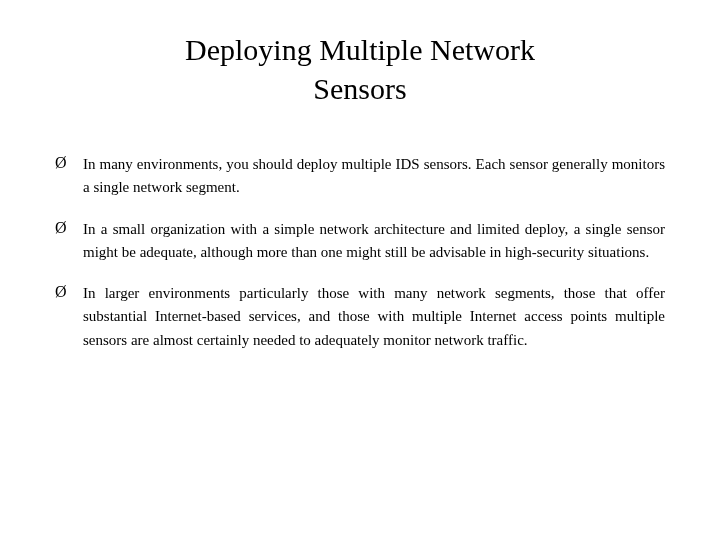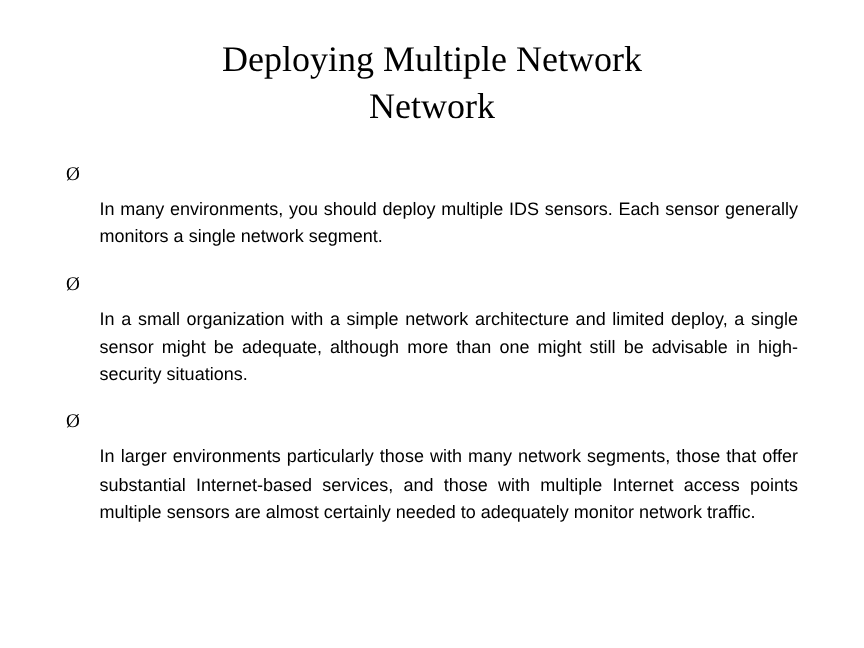--- a/index.html
+++ b/index.html
@@ -1,18 +1,19 @@
 <!DOCTYPE html>
 <html><head>
   <meta charset="utf-8">
   <style>
     * {
       margin: 0;
       padding: 0;
       box-sizing: border-box;
+      gap: 17px;
     }
 
     body {
       width: 720px;
       height: 540px;
       background: #ffffff;
       font-family: 'Times New Roman', Times, serif;
       font-size: 15px;
       color: #000000;
       overflow: hidden;
@@ -55,33 +56,32 @@
       font-size: 16px;
       min-width: 20px;
       padding-top: 1px;
       flex-shrink: 0;
     }
 
     .bullet-text {
       font-size: 15px;
       line-height: 1.55;
       text-align: justify;
-      font-family: Liberation Sans, sans-serif;
-      margin-top: 27px;
+      font-family: Liberation Serif, serif;
     }
   </style>
 </head>
 <body>
 
 <div class="page">
 
   <div class="title-block">
     <div class="title">
       <span>Deploying Multiple Network</span><br>
-      <span>Network</span>
+      <span>Sensors</span>
     </div>
   </div>
 
   <div class="bullets">
 
     <div class="bullet-item">
       <span class="bullet-symbol">Ø</span>
       <span class="bullet-text">In many environments, you should deploy multiple IDS sensors. Each sensor generally monitors a single network segment.</span>
     </div>
 

